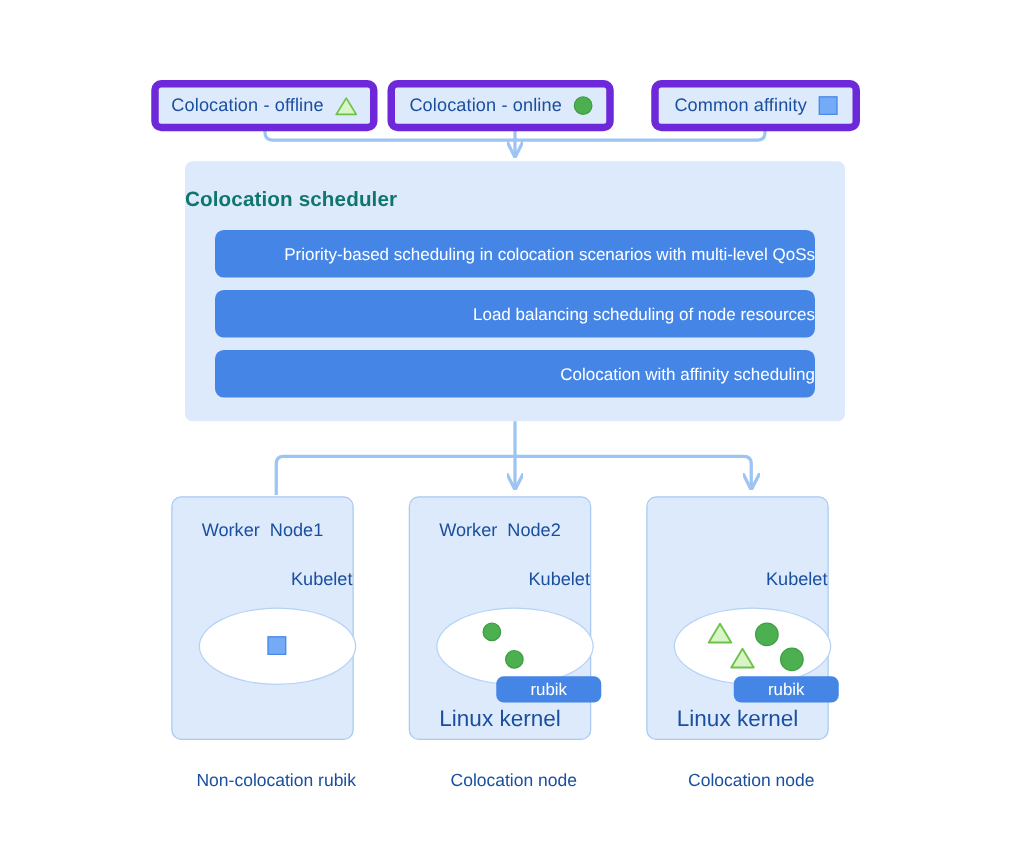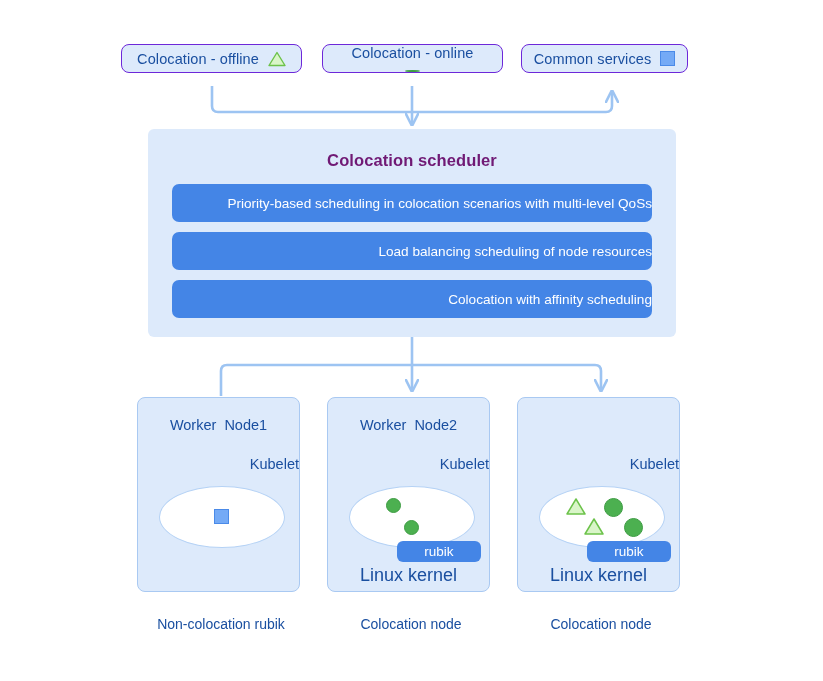--- a/index.html
+++ b/index.html
@@ -26,39 +26,40 @@
     position: absolute;
     left: 0; top: 0;
     width: 823px;
     height: 681px;
     pointer-events: none;
   }
 
   
   .top-box {
     position: absolute;
-    height: 29px;
+    height: 41px;
     background: #ddeafb;
-    border: 1px solid #6d28d9;
+    border: 6px solid #6d28d9;
     border-radius: 8px;
     display: flex;
     align-items: center;
     justify-content: center;
     gap: 9px;
     box-sizing: border-box;
+    margin-top: 20px;
   }
   .top-box .label {
     font-size: 14.5px;
     color: #1a4fa0;
     letter-spacing: 0.1px;
     white-space: nowrap;
   }
 
   #box-offline { left: 121px; top: 44px; width: 181px; }
-  #box-online  { left: 322px; top: 44px; width: 181px; flex-direction: column; }
+  #box-online  { left: 310px; top: 44px; width: 181px; }
   #box-common  { left: 521px; top: 44px; width: 167px; }
   .tri-svg { display: block; }
   .marker-circle {
     width: 15px; height: 15px;
     border-radius: 50%;
     background: #4cb050;
     border: 1px solid #3e9c43;
     box-sizing: border-box;
   }
   .marker-square {
@@ -77,24 +78,24 @@
     height: 208px;
     background: #ddeafb;
     border-radius: 6px;
     box-sizing: border-box;
   }
   #scheduler-title {
     position: absolute;
     top: 22px;
     left: 0;
     width: 100%;
-    text-align: center;
+    text-align: left;
     font-size: 16.5px;
     font-weight: bold;
-    color: #701a75;
+    color: #0f766e;
     letter-spacing: 0.1px;
   }
   .sched-bar {
     position: absolute;
     left: 24px;
     width: 480px;
     height: 38px;
     background: #4485e6;
     border-radius: 7px;
     display: flex;
@@ -108,21 +109,21 @@
     white-space: nowrap;
   }
   #sched-bar-0 { top: 55px; }
   #sched-bar-1 { top: 103px; }
   #sched-bar-2 { top: 151px; }
 
   
   .node-box {
     position: absolute;
     top: 397px;
-    width: 163px;
+    width: 146px;
     height: 195px;
     background: #ddeafb;
     border: 1px solid #a9c9f2;
     border-radius: 8px;
     box-sizing: border-box;
     text-decoration: underline;
   }
   #node-box-0 { left: 137px; }
   #node-box-1 { left: 327px; }
   #node-box-2 { left: 517px; }
@@ -226,21 +227,21 @@
       </svg>
     </span>
   </div>
 
   <div class="top-box" id="box-online">
     <span class="label">Colocation - online</span>
     <span class="marker-circle"></span>
   </div>
 
   <div class="top-box" id="box-common">
-    <span class="label">Common services</span>
+    <span class="label">Common affinity</span>
     <span class="marker-square"></span>
   </div>
 
   <div id="scheduler-panel">
     <div id="scheduler-title">Colocation scheduler</div>
 
     <div class="sched-bar" id="sched-bar-0">
       <span class="bar-label">Priority-based scheduling in colocation scenarios with multi-level QoSs</span>
     </div>
     <div class="sched-bar" id="sched-bar-1">

